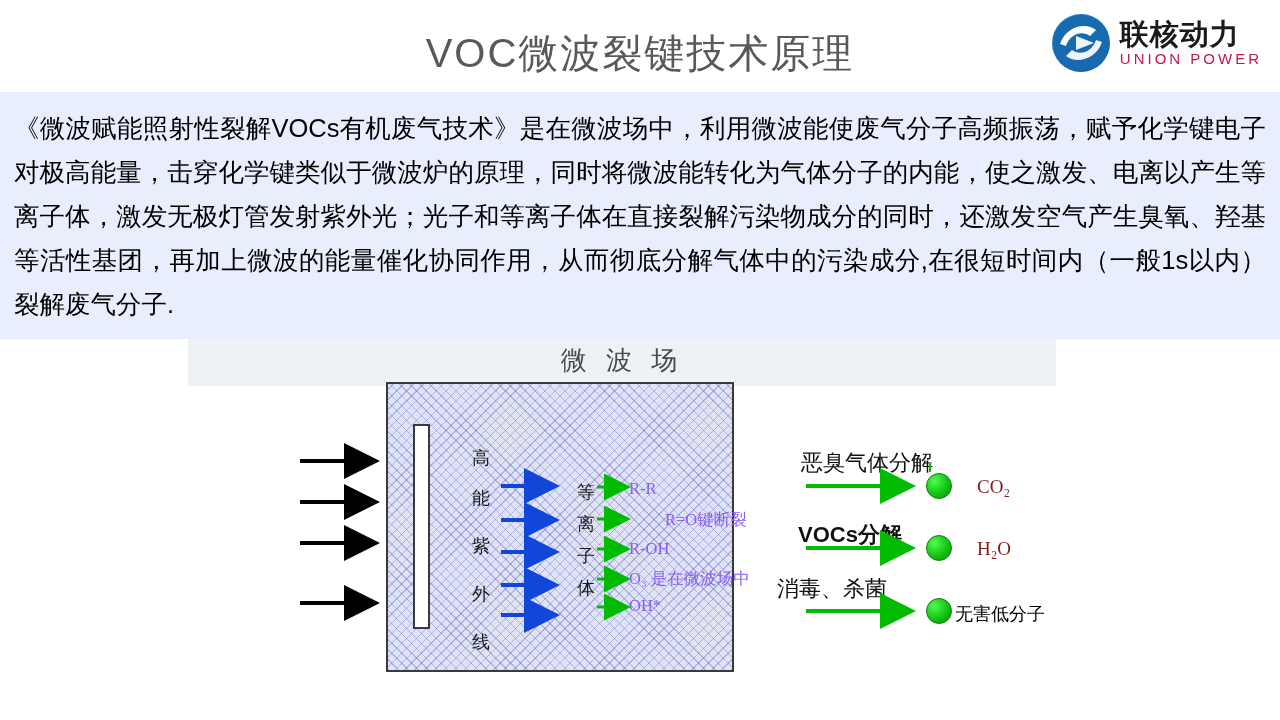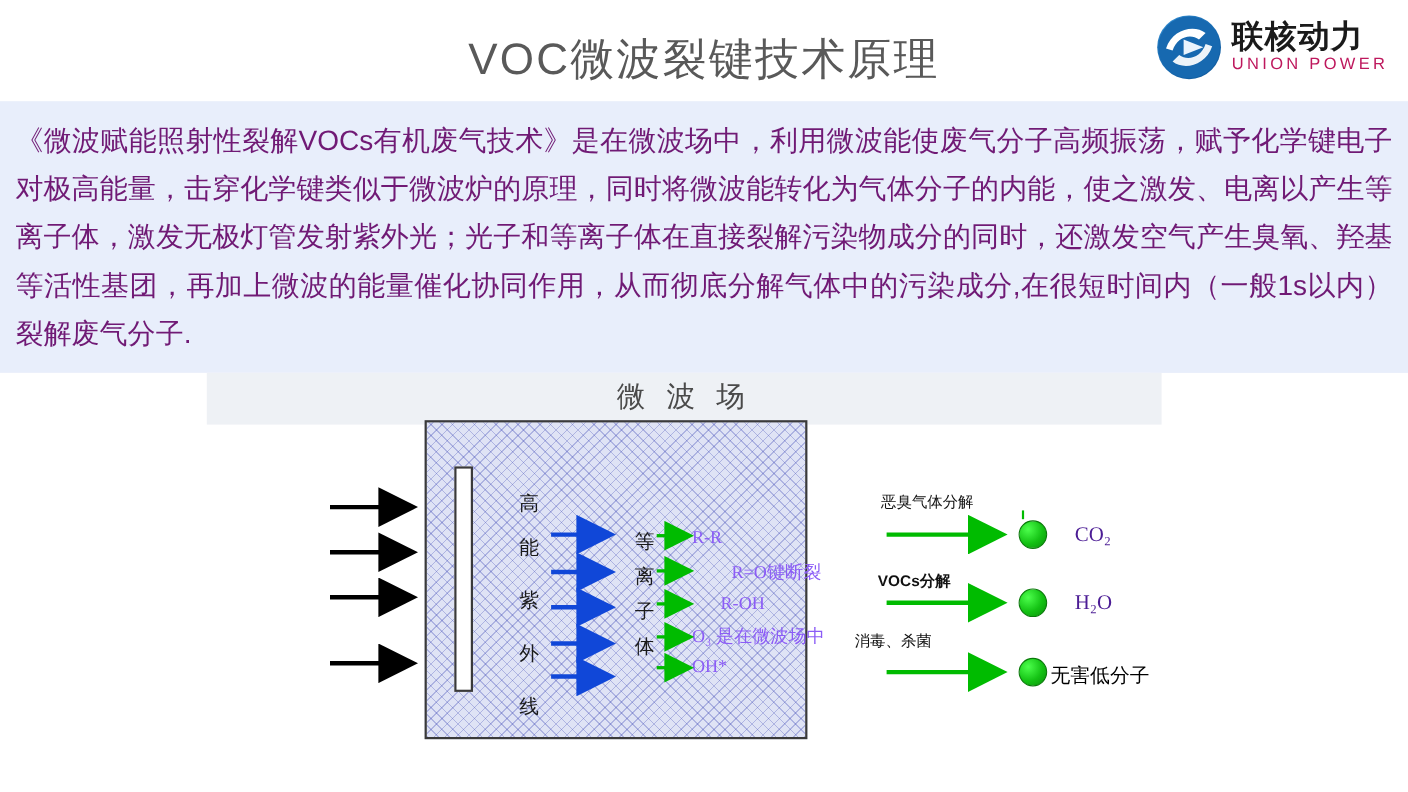--- a/index.html
+++ b/index.html
@@ -65,21 +65,21 @@
   .paragraph-band {
     position: absolute;
     top: 92px; left: 0;
     width: 1280px; height: 247px;
     background: #e8eefb;
     padding: 14px 14px 0 14px;
   }
   .paragraph {
     font-size: 25.5px;
     line-height: 44px;
-    color: #701a75;
+    color: #000000;
     text-align: justify;
     letter-spacing: 0px;
     font-family: "Liberation Sans", sans-serif;
   }
 
   
   .figure {
     position: absolute;
     top: 339px; left: 0;
     width: 1046px; height: 381px;
@@ -148,35 +148,35 @@
   .chem {
     position: absolute;
     font-size: 16.5px;
     color: #8b5cf6;
     white-space: nowrap;
     font-family: "Liberation Serif", serif;
   }
   .prod {
     position: absolute;
     font-size: 19px;
-    color: #4c1d95;
+    color: #7f1d1d;
     white-space: nowrap;
     font-family: "Liberation Serif", serif;
     text-align: center;
   }
   .prod-cn {
     position: absolute;
     font-size: 18px;
     color: #000000;
     white-space: nowrap;
     font-family: "Liberation Sans", sans-serif;
   }
   .rightlabel {
     position: absolute;
-    font-size: 14px;
+    font-size: 22px;
     color: #111111;
     white-space: nowrap;
   }
 </style>
 </head>
 <body>
 
 <div class="slide">
 
   <div class="header">
@@ -216,21 +216,21 @@
     <div class="vtext" style="left:468px; top:240px;">外</div>
     <div class="vtext" style="left:468px; top:288px;">线</div>
 
     <div class="vtext" style="left:573px; top:138px;">等</div>
     <div class="vtext" style="left:573px; top:170px;">离</div>
     <div class="vtext" style="left:573px; top:202px;">子</div>
     <div class="vtext" style="left:573px; top:234px;">体</div>
 
     <div class="chem" style="left:629px; top:140px;">R-R</div>
     <div class="chem" style="left:665px; top:170px;">R=O键断裂</div>
-    <div class="chem" style="left:655px; top:200px;">R-OH</div>
+    <div class="chem" style="left:629px; top:200px;">R-OH</div>
     <div class="chem" style="left:629px; top:229px;">O₃ 是在微波场中</div>
     <div class="chem" style="left:629px; top:257px;">OH*</div>
 
     <div class="rightlabel" style="left:801px; top:109px;">恶臭气体分解</div>
     <div class="rightlabel" style="left:798px; top:181px;font-weight:bold;">VOCs分解</div>
     <div class="rightlabel" style="left:777px; top:235px;">消毒、杀菌</div>
 
     <div class="dot" style="left:926px; top:134px;"></div>
     <div class="dot" style="left:926px; top:196px;"></div>
     <div class="dot" style="left:926px; top:259px;"></div>

